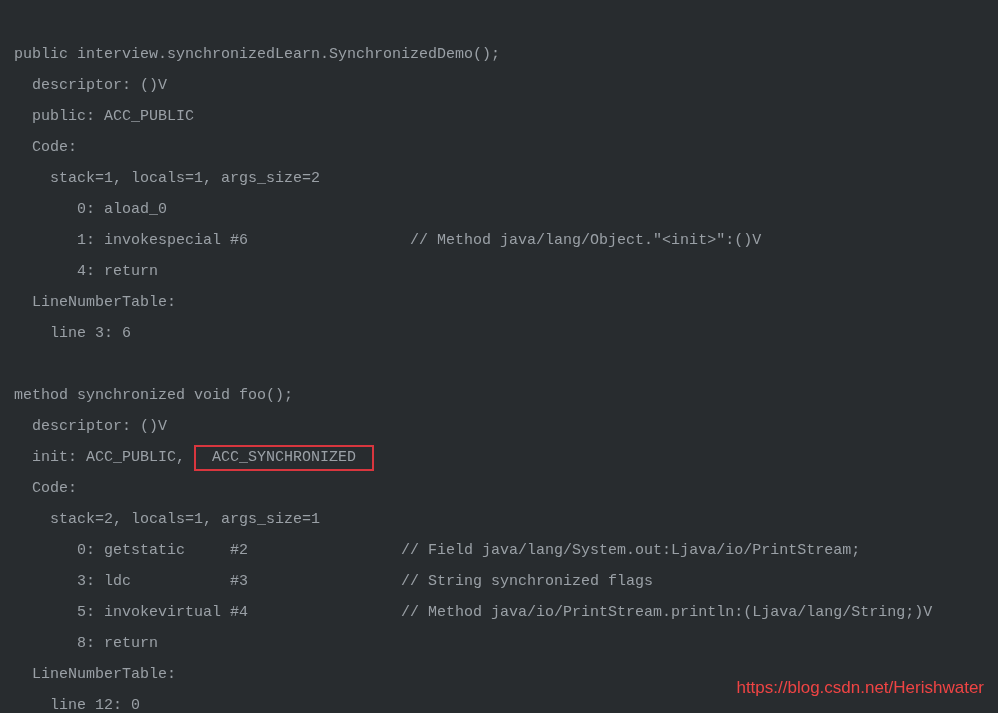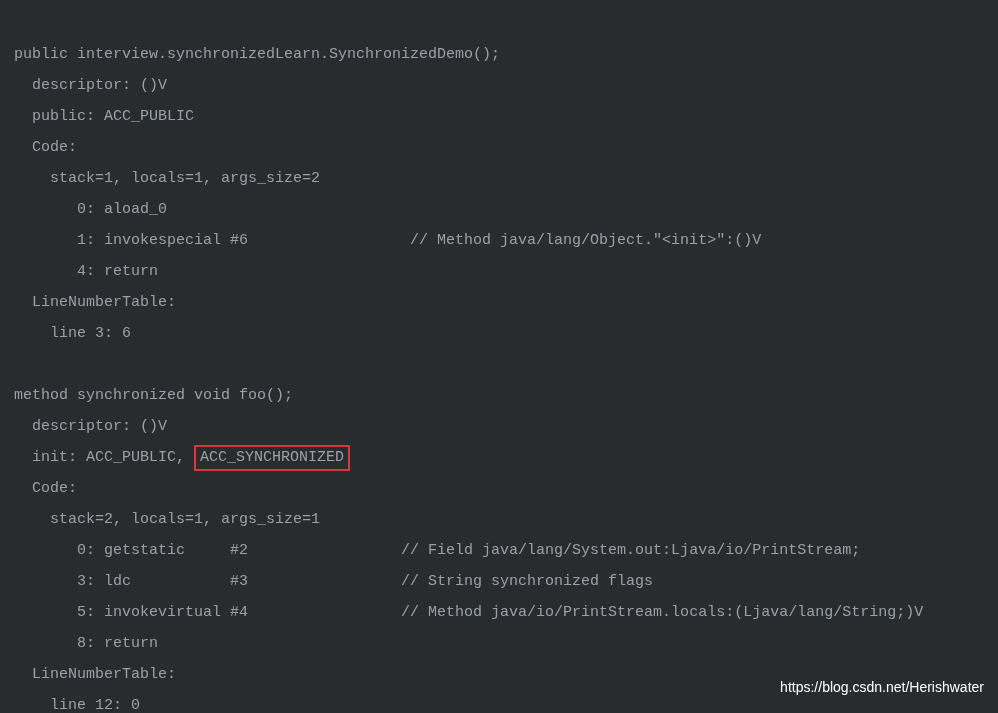--- a/index.html
+++ b/index.html
@@ -15,32 +15,32 @@
     overflow: hidden;
     line-height: 31px;
   }
   .code-area {
     padding: 8px 0 0 14px;
     white-space: pre;
   }
   .hlbox {
     display: inline-block;
     border: 2px solid #d9363e;
-    padding: 0 4px;
+    padding: 0 16px;
     line-height: 22px;
     vertical-align: baseline;
     font-family: Liberation Mono, monospace;
   }
   .watermark {
     position: absolute;
     bottom: 10px;
     right: 14px;
-    color: #ffffff;
+    color: #ef4444;
     font-family: Arial, sans-serif;
-    font-size: 14px;
+    font-size: 17px;
   }
 </style>
 </head>
 <body>
 
 <div class="code-area">
 <span>public interview.synchronizedLearn.SynchronizedDemo();</span>
 <span>  descriptor: ()V</span>
 <span>  public: ACC_PUBLIC</span>
 <span>  Code:</span>
@@ -51,20 +51,20 @@
 <span>  LineNumberTable:</span>
 <span>    line 3: 6</span>
 
 <span>method synchronized void foo();</span>
 <span>  descriptor: ()V</span>
 <span>  init: ACC_PUBLIC, </span><span class="hlbox">ACC_SYNCHRONIZED</span>
 <span>  Code:</span>
 <span>    stack=2, locals=1, args_size=1</span>
 <span>       0: getstatic     #2</span><span>                 </span><span>// Field java/lang/System.out:Ljava/io/PrintStream;</span>
 <span>       3: ldc           #3</span><span>                 </span><span>// String synchronized flags</span>
-<span>       5: invokevirtual #4</span><span>                 </span><span>// Method java/io/PrintStream.locals:(Ljava/lang/String;)V</span>
+<span>       5: invokevirtual #4</span><span>                 </span><span>// Method java/io/PrintStream.println:(Ljava/lang/String;)V</span>
 <span>       8: return</span>
 <span>  LineNumberTable:</span>
 <span>    line 12: 0</span>
 
 </div>
 
 <div class="watermark">https://blog.csdn.net/Herishwater</div>
 
 </body></html>

